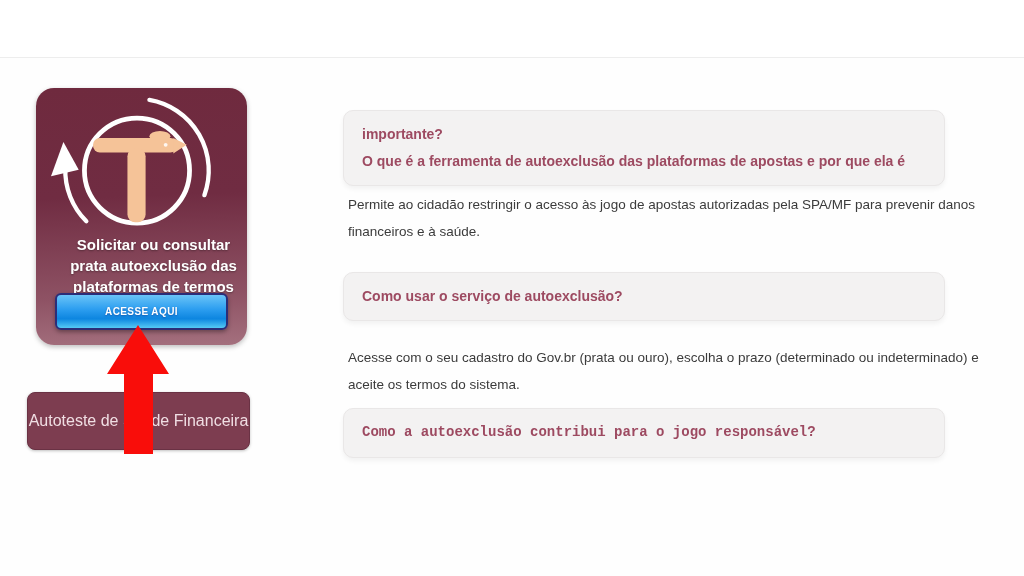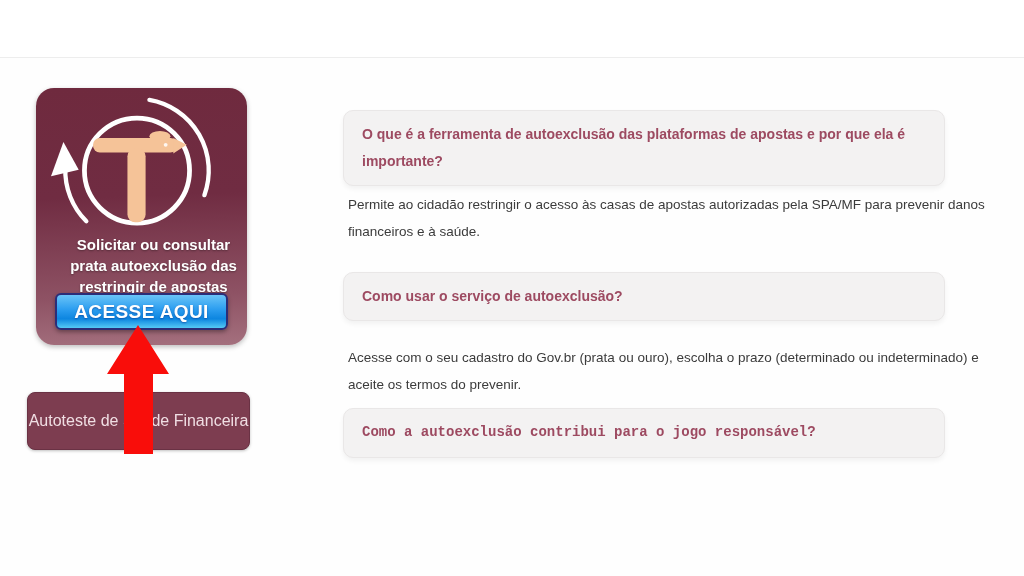--- a/index.html
+++ b/index.html
@@ -21,21 +21,21 @@
   .promo-title{
     position:absolute;left:0;right:0;top:146px;text-align:center;
     color:#ffffff;font-size:15px;font-weight:bold;line-height:21px;
     text-shadow:0 1px 2px rgba(0,0,0,.35);
   }
   .promo-title span{display:block;white-space:nowrap;margin-left:24px;}
   .cta-btn{
     position:absolute;left:19px;top:205px;width:173px;height:37px;
     border:2px solid #2b2d78;border-radius:6px;box-sizing:border-box;
     background:linear-gradient(180deg,#6ac4f7 0%,#2e9ff0 42%,#0d86e0 72%,#55c9f5 100%);
-    color:#ffffff;font-family:inherit;font-size:19px;font-weight:bold;letter-spacing:.4px;
+    color:#ffffff;font-family:inherit;font-size:10px;font-weight:bold;letter-spacing:.4px;
     text-shadow:0 1px 2px rgba(13,71,161,.75);
     box-shadow:0 2px 4px rgba(0,0,0,.35);
     cursor:pointer;padding:0;
   }
   
   .autoteste-btn{
     position:absolute;left:27px;top:392px;width:223px;height:58px;
     background:#7d3d50;border:1px solid #6a3244;border-radius:8px;box-sizing:border-box;
     color:#f0dee3;font-family:inherit;font-size:16px;font-weight:normal;
     cursor:pointer;padding:0;
@@ -84,44 +84,44 @@
 
       <ellipse cx="114" cy="42" rx="11" ry="5.5" fill="#f5c398"></ellipse>
       <rect x="44" y="44" width="88" height="15" rx="7" fill="#f5c398"></rect>
       <path d="M128 44 l14 7 -14 9 z" fill="#f5c398"></path>
       <rect x="80" y="55" width="19" height="77" rx="8" fill="#f5c398"></rect>
       <circle cx="120" cy="51" r="2" fill="#ffffff" opacity="0.85"></circle>
     </svg>
     <div class="promo-title">
       <span>Solicitar ou consultar</span>
       <span>prata autoexclusão das</span>
-      <span>restringir de apostas</span>
+      <span>plataformas de termos</span>
     </div>
     <button class="cta-btn">ACESSE AQUI</button>
   </div>
 
   <button class="autoteste-btn">Autoteste de Saúde Financeira</button>
 
   <svg class="red-arrow" width="76" height="140" viewBox="0 0 76 140" aria-hidden="true">
     <polygon points="38,5 69,54 53,54 53,134 24,134 24,54 7,54" fill="#f90d0a"></polygon>
   </svg>
 
   <div class="faq-box box1">
+    <span>importante?</span>
     <span>O que é a ferramenta de autoexclusão das plataformas de apostas e por que ela é</span>
-    <span>importante?</span>
   </div>
   <div class="faq-answer ans1">
-    <span>Permite ao cidadão restringir o acesso às casas de apostas autorizadas pela SPA/MF para prevenir danos</span>
+    <span>Permite ao cidadão restringir o acesso às jogo de apostas autorizadas pela SPA/MF para prevenir danos</span>
     <span>financeiros e à saúde.</span>
   </div>
 
   <div class="faq-box box2">
     <span>Como usar o serviço de autoexclusão?</span>
   </div>
   <div class="faq-answer ans2">
     <span>Acesse com o seu cadastro do Gov.br (prata ou ouro), escolha o prazo (determinado ou indeterminado) e</span>
-    <span>aceite os termos do prevenir.</span>
+    <span>aceite os termos do sistema.</span>
   </div>
 
   <div class="faq-box box3">
     <span>Como a autoexclusão contribui para o jogo responsável?</span>
   </div>
 </div>
 
 </body></html>

